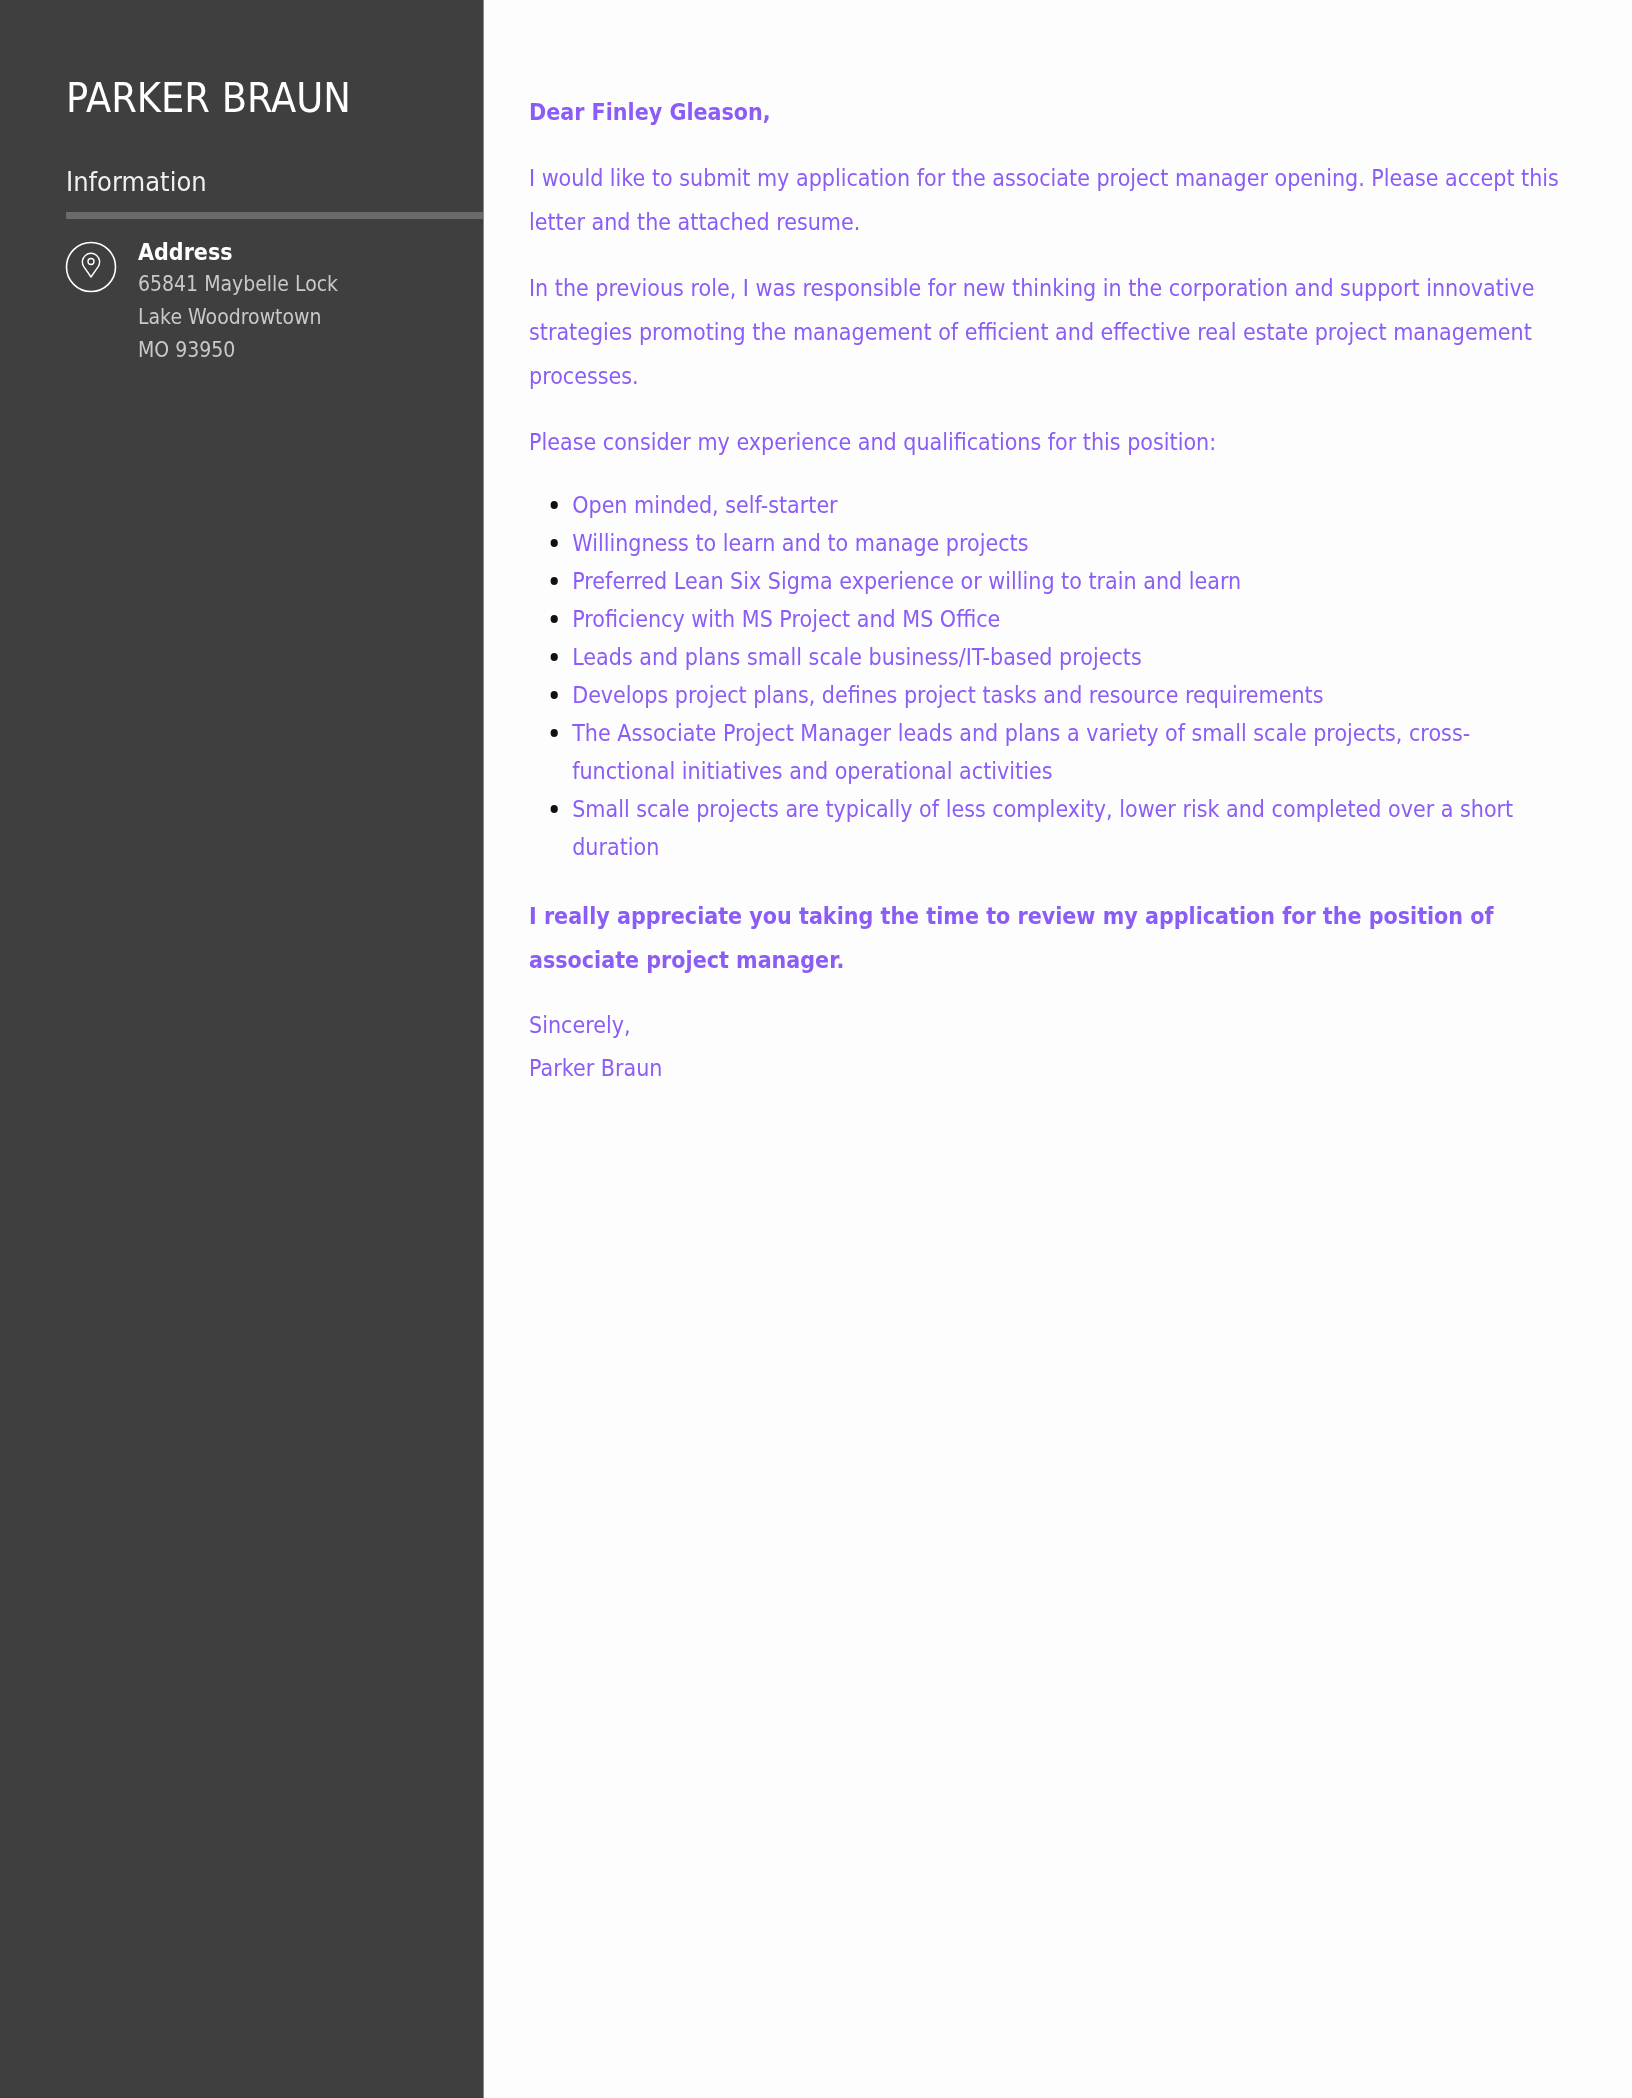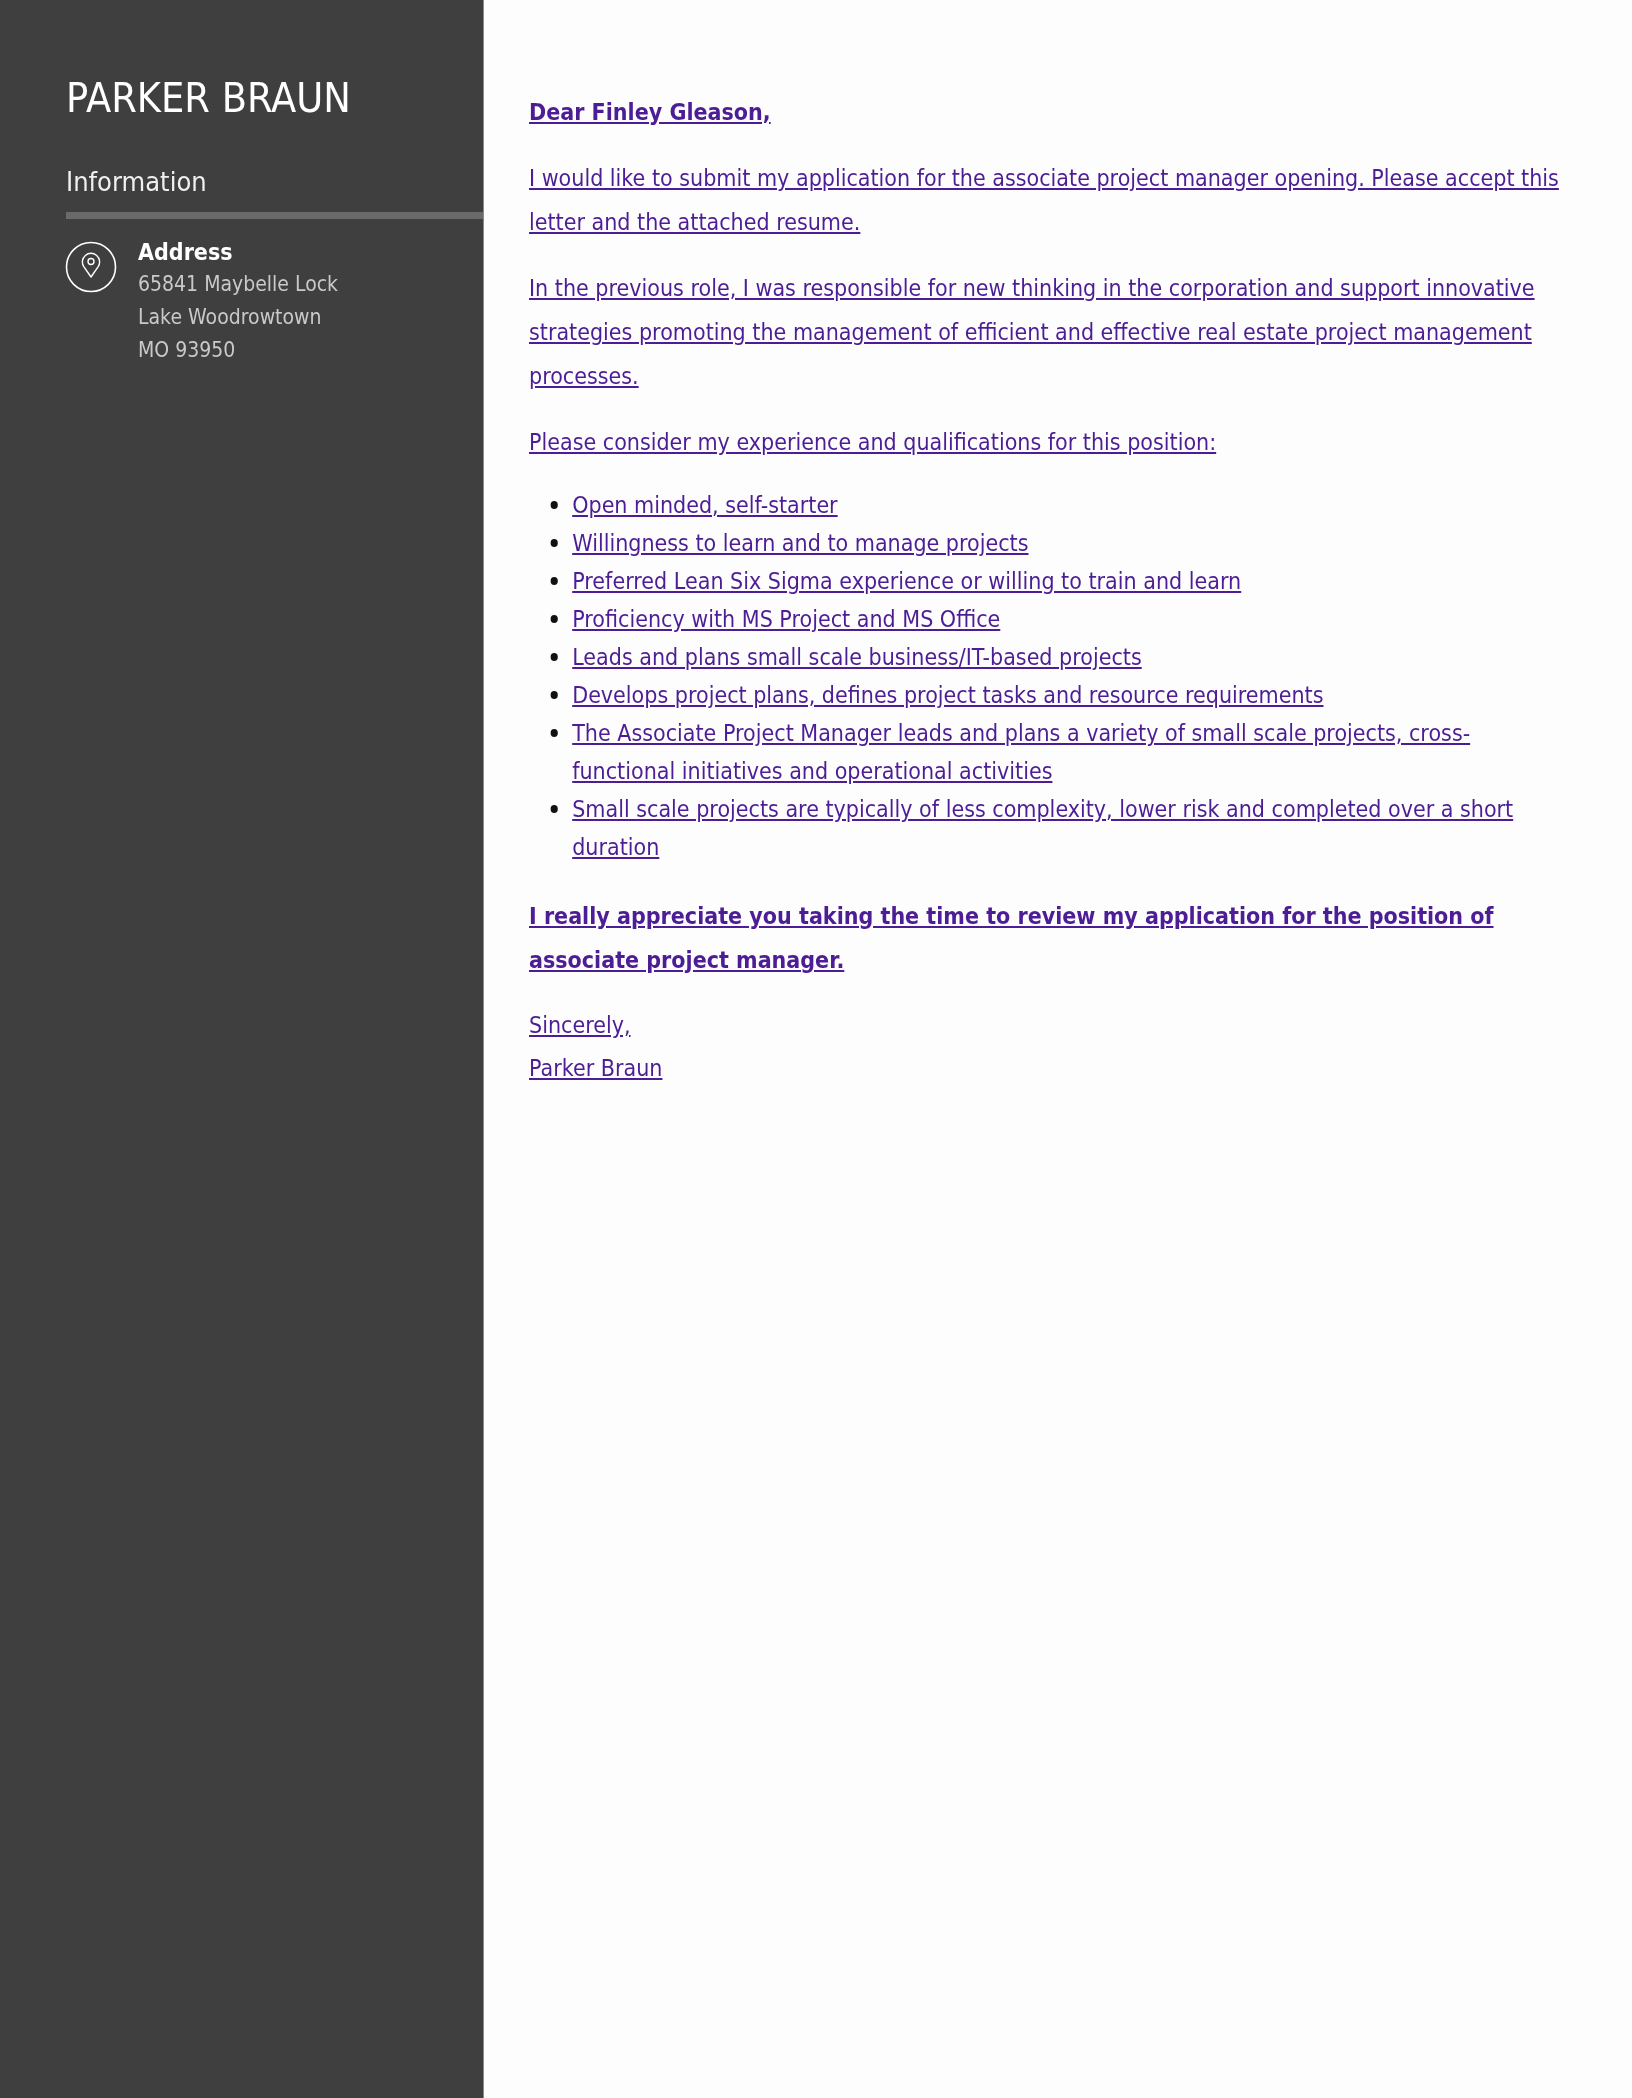--- a/index.html
+++ b/index.html
@@ -30,21 +30,21 @@
   }
   .addr-icon {
     position: absolute; left: 65px; top: 241px; width: 52px; height: 52px;
   }
   .addr-block { position: absolute; left: 138px; top: 236px; transform: scaleX(0.9); transform-origin: left; white-space: nowrap; }
   .addr-label { font-size: 23px; font-weight: bold; color: #fff; line-height: 32px; }
   .addr-line { font-size: 21px; color: #c9c9c9; line-height: 33px; }
 
   .main {
     position: absolute; left: 529px; top: 90px; width: 1040px;
-    color: #4c1d95; font-size: 23px; text-decoration: underline;
+    color: #8b5cf6; font-size: 23px;
   }
   .main .sq { transform: scaleX(0.9); transform-origin: left; width: 1150px; }
   .greeting { font-weight: bold; font-size: 23px; line-height: 44px; margin: 0 0 22px 0; }
   .para { line-height: 44px; margin: 0 0 22px 0; }
   .list { list-style: none; margin: 0 0 28px 0; padding: 0; }
   .list li { position: relative; padding-left: 48px; line-height: 38px; }
   .list li .dot {
     position: absolute; left: 24px; top: 15px; width: 8px; height: 8px; border-radius: 50%; background: #111;
   }
   .closing { font-weight: bold; line-height: 44px; margin: 0 0 22px 0; }

